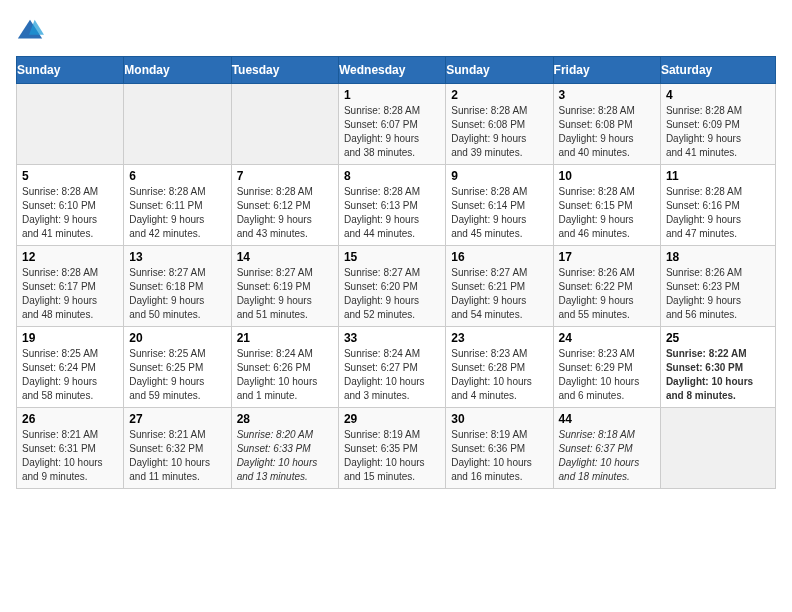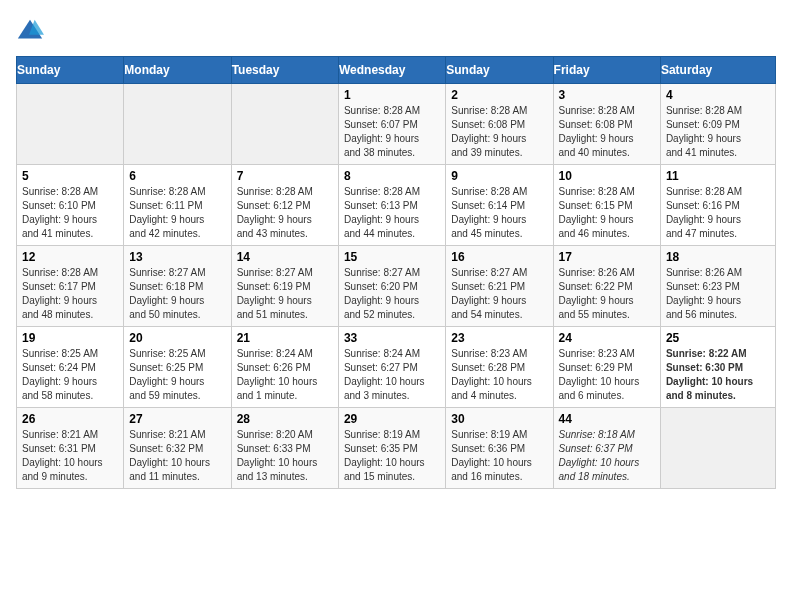--- a/index.html
+++ b/index.html
@@ -312,21 +312,21 @@
         </td>
         <td>
           <span class="day-number">27</span>
           <div class="day-info" style="white-space: pre-line;">Sunrise: 8:21 AM
 Sunset: 6:32 PM
 Daylight: 10 hours
 and 11 minutes.</div>
         </td>
         <td>
           <span class="day-number">28</span>
-          <div class="day-info" style="white-space: pre-line;">Sunrise: 8:20 AM
+          <div class="day-info" style="white-space: pre-line; font-style: italic;">Sunrise: 8:20 AM
 Sunset: 6:33 PM
 Daylight: 10 hours
 and 13 minutes.</div>
         </td>
         <td>
           <span class="day-number">29</span>
           <div class="day-info" style="white-space: pre-line;">Sunrise: 8:19 AM
 Sunset: 6:35 PM
 Daylight: 10 hours
 and 15 minutes.</div>

